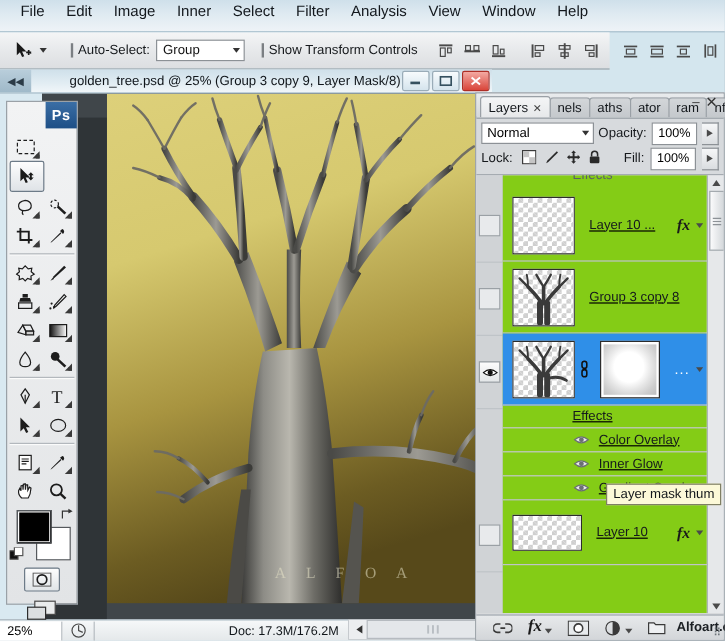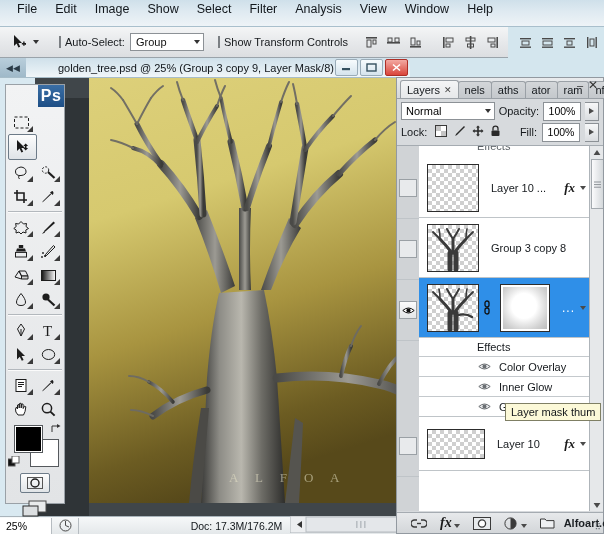--- a/index.html
+++ b/index.html
@@ -91,21 +91,21 @@
   .hscroll{position:absolute;right:0;top:458px;width:120px;height:17px;}
 
   
   .toolbox{
     position:absolute;left:5px;top:84px;width:60px;height:420px;
     background:linear-gradient(to bottom,#f2f3f4,#e2e4e6);
     border:1px solid #9aa1a7;box-sizing:border-box;
   }
   .ps-head{height:22px;background:linear-gradient(to bottom,#3a6ea5,#1e4f86);
            display:flex;align-items:center;justify-content:center;
-           color:#fff;font-weight:bold;font-size:16px;letter-spacing:.5px;margin-left:32px;}
+           color:#fff;font-weight:bold;font-size:12px;letter-spacing:.5px;margin-left:32px;}
   .tgrid{display:flex;flex-wrap:wrap;padding:3px 2px 0 2px;}
   .tcell{width:27px;height:24px;display:flex;align-items:center;justify-content:center;position:relative;}
   .tcell.sel{border:1px solid #6d7b88;border-radius:2px;background:linear-gradient(to bottom,#fdfdfd,#dfe3e7);}
   .tcell .tri{position:absolute;right:2px;bottom:2px;width:0;height:0;
       border-left:3px solid transparent;border-top:3px solid transparent;border-right:3px solid #3a3a3a;border-bottom:3px solid #3a3a3a;}
   .tdiv{width:54px;height:1px;background:#b3b8bd;margin:3px auto;box-shadow:0 1px 0 #fbfbfb;}
   .swatches{position:relative;width:54px;height:42px;margin:4px auto 0 auto;}
   .sw-back{position:absolute;left:22px;top:14px;width:27px;height:26px;background:#fff;border:1px solid #55595d;}
   .sw-fore{position:absolute;left:6px;top:0;width:27px;height:26px;background:#000;border:1px solid #55595d;box-shadow:inset 0 0 0 1px #fff;}
   .sw-reset{position:absolute;right:0;top:-2px;font-size:10px;color:#333;}
@@ -136,21 +136,21 @@
   .blendrow{display:flex;align-items:center;height:22px;padding:2px 4px 0 4px;box-sizing:border-box;gap:4px;}
   .blendsel{flex:1;height:18px;background:#fff;border:1px solid #8c9196;display:flex;align-items:center;justify-content:space-between;padding:0 3px 0 4px;box-sizing:border-box;font-size:11px;}
   .numfield{width:36px;height:17px;background:#fff;border:1px solid #8c9196;display:flex;align-items:center;justify-content:center;font-size:10.5px;}
   .spin{width:13px;height:17px;border:1px solid #8c9196;border-left:none;background:linear-gradient(to bottom,#f6f7f8,#dadde0);display:flex;align-items:center;justify-content:center;}
   .lockrow{display:flex;align-items:center;height:21px;padding:1px 4px 0 4px;box-sizing:border-box;gap:5px;}
   .lockicons{display:flex;align-items:center;gap:6px;margin-left:3px;}
   .spacer{flex:1;}
 
   .listarea{position:absolute;left:0;top:46px;right:0;bottom:22px;background:#d7dadd;border-top:1px solid #a5abb1;overflow:hidden;}
   .eyecol{position:absolute;left:0;top:0;width:22px;bottom:0;background:#d0d3d6;border-right:1px solid #aeb4b9;}
-  .rows{position:absolute;left:22px;top:0;right:13px;bottom:0;background:#ffffff;}
+  .rows{position:absolute;left:22px;top:0;right:13px;bottom:0;background:#84cc16;text-decoration:underline;}
   .lscroll{position:absolute;right:0;top:0;width:13px;bottom:0;background:#e6e8ea;border-left:1px solid #aeb4b9;}
   .lscroll .up,.lscroll .dn{height:12px;display:flex;align-items:center;justify-content:center;}
   .lscroll .thumb{position:absolute;left:1px;top:13px;width:11px;height:48px;background:linear-gradient(to right,#fbfbfc,#d4d8db);border:1px solid #a4aaaf;}
 
   .row{position:relative;display:flex;align-items:center;height:60px;border-bottom:1px solid #bfc4c8;padding-left:8px;box-sizing:border-box;}
   .row.sel{background:#2f8fe8;}
   .thumb-img{width:50px;height:46px;border:1px solid #2c2c2c;background:#fff;position:relative;overflow:hidden;flex:none;}
   .checker{position:absolute;inset:0;
     background-image:
       linear-gradient(45deg,#cfcfcf 25%,transparent 25%,transparent 75%,#cfcfcf 75%),
@@ -192,21 +192,21 @@
 </style>
 </head>
 <body>
 
 <div class="app">
 
   <div class="menubar">
     <div class="mi">File</div>
     <div class="mi">Edit</div>
     <div class="mi">Image</div>
-    <div class="mi">Show</div>
+    <div class="mi">Inner</div>
     <div class="mi">Select</div>
     <div class="mi">Filter</div>
     <div class="mi">Analysis</div>
     <div class="mi">View</div>
     <div class="mi">Window</div>
     <div class="mi">Help</div>
   </div>
 
   <div class="optionsbar">
     <div class="tool-preset">

